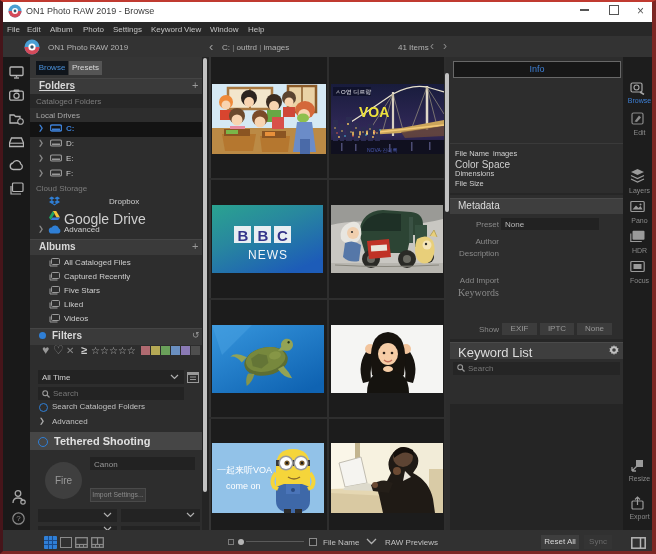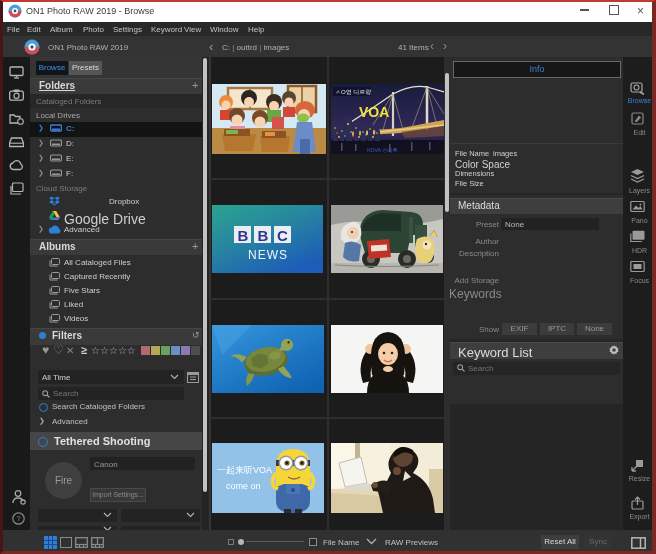--- a/index.html
+++ b/index.html
@@ -560,22 +560,22 @@
 <div class="a" style="left:455px;top:179px;font-size:7.5px;color:#d0d0d0;">File Size</div>
 <div class="a" style="left:450px;top:193px;width:173px;height:2px;background:#262626;"></div>
 
 <div class="a" style="left:450px;top:198px;width:173px;height:16px;background:#3e3e3e;border-top:1px solid #4a4a4a;box-sizing:border-box;"></div>
 <div class="a" style="left:458px;top:200px;font-size:10px;color:#dcdcdc;">Metadata</div>
 <div class="a" style="left:470px;top:220px;width:29px;font-size:8px;color:#8a8a8a;text-align:right;">Preset</div>
 <div class="a" style="left:501px;top:218px;width:98px;height:12px;background:#222;"></div>
 <div class="a" style="left:505px;top:220px;font-size:8px;color:#bbb;">None</div>
 <div class="a" style="left:455px;top:237px;width:44px;font-size:8px;color:#8a8a8a;text-align:right;">Author</div>
 <div class="a" style="left:449px;top:249px;width:50px;font-size:8px;color:#8a8a8a;text-align:right;">Description</div>
-<div class="a" style="left:449px;top:276px;width:50px;font-size:8px;color:#8a8a8a;text-align:right;">Add Storage</div>
-<div class="a" style="left:449px;top:287px;width:50px;font-size:12px;color:#8a8a8a;text-align:center;">Keywords</div>
+<div class="a" style="left:449px;top:276px;width:50px;font-size:8px;color:#8a8a8a;text-align:right;">Add Import</div>
+<div class="a" style="left:449px;top:287px;width:50px;font-size:10px;color:#8a8a8a;text-align:right;font-family:Liberation Serif, serif;">Keywords</div>
 <div class="a" style="left:470px;top:325px;width:29px;font-size:8px;color:#8a8a8a;text-align:right;">Show</div>
 <div class="a" style="left:502px;top:323px;width:35px;height:12px;background:#3c3c3c;color:#999;font-size:8px;text-align:center;line-height:12px;">EXIF</div>
 <div class="a" style="left:540px;top:323px;width:34px;height:12px;background:#3c3c3c;color:#999;font-size:8px;text-align:center;line-height:12px;">IPTC</div>
 <div class="a" style="left:577px;top:323px;width:35px;height:12px;background:#3c3c3c;color:#999;font-size:8px;text-align:center;line-height:12px;">None</div>
 <div class="a" style="left:450px;top:339px;width:173px;height:3px;background:#262626;"></div>
 
 <div class="a" style="left:450px;top:342px;width:173px;height:17px;background:#3e3e3e;border-top:1px solid #4a4a4a;box-sizing:border-box;"></div>
 <div class="a" style="left:458px;top:345px;font-size:13px;color:#dcdcdc;">Keyword List</div>
 <div class="a" style="left:608px;top:344px;width:12px;height:12px;">
     <svg width="12" height="12" viewBox="0 0 12 12">

